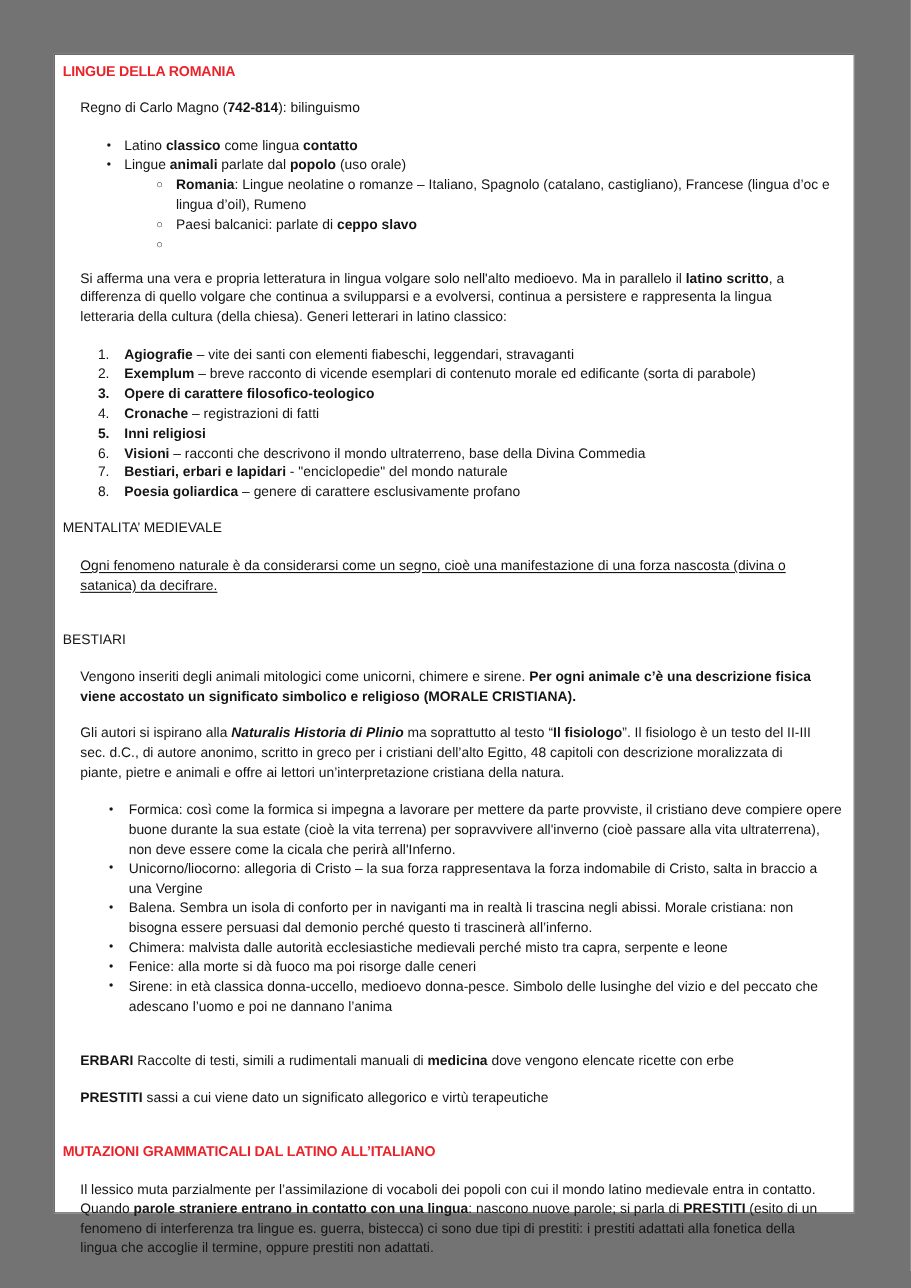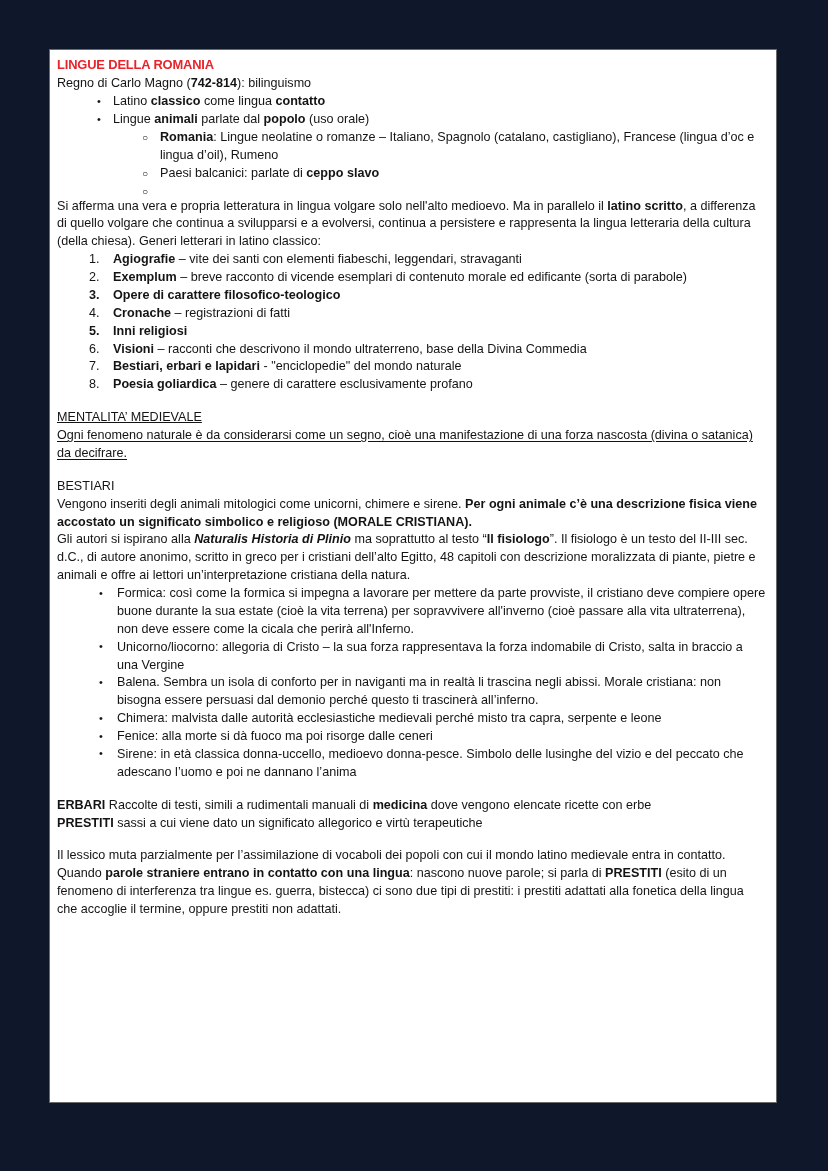--- a/index.html
+++ b/index.html
@@ -12,21 +12,21 @@
     height: 1171px;
     font-family: "Liberation Sans", sans-serif;
     color: #111111;
     overflow: hidden;
   }
 
   #page {
     position: relative;
     width: 828px;
     height: 1171px;
-    background: #0f172a;
+    background: #737373;
   }
 
   #doc-frame {
     position: absolute;
     left: 49px;
     top: 49px;
     width: 728px;
     height: 1054px;
     border: 1.2px solid #6a6a6a;
     box-sizing: border-box;
@@ -54,25 +54,24 @@
     font-weight: normal;
     font-size: 12.6px;
     margin: 0;
   }
 
   .h-plain {
     color: #141414;
     font-weight: normal;
     font-size: 12.6px;
     margin: 0;
-    text-decoration: underline;
   }
 
   p.para {
-    margin: 0;
+    margin: 16px;
     text-align: left;
   }
 
   .spacer-lg { height: 15px; }
 
   
   ul.lvl1 {
     list-style: none;
     margin: 0;
     padding: 0;
@@ -286,20 +285,21 @@
           <b>ERBARI</b><span> Raccolte di testi, simili a rudimentali manuali di </span><b>medicina</b><span> dove vengono elencate ricette con erbe</span>
         </p>
         <p class="para">
           <b>PRESTITI</b><span> sassi a cui viene dato un significato allegorico e virtù terapeutiche</span>
         </p>
       </div>
 
       <div class="spacer-lg"></div>
 
       <div>
+        <div class="h-red">MUTAZIONI GRAMMATICALI DAL LATINO ALL’ITALIANO</div>
         <p class="para">
           <span>Il lessico muta parzialmente per l’assimilazione di vocaboli dei popoli con cui il mondo latino medievale entra in contatto. Quando </span><b>parole straniere entrano in contatto con una lingua</b><span>: nascono nuove parole; si parla di </span><b>PRESTITI</b><span> (esito di un fenomeno di interferenza tra lingue es. guerra, bistecca) ci sono due tipi di prestiti: i prestiti adattati alla fonetica della lingua che accoglie il termine, oppure prestiti non adattati.</span>
         </p>
       </div>
 
     </div>
   </div>
 </div>
 
 </body></html>

